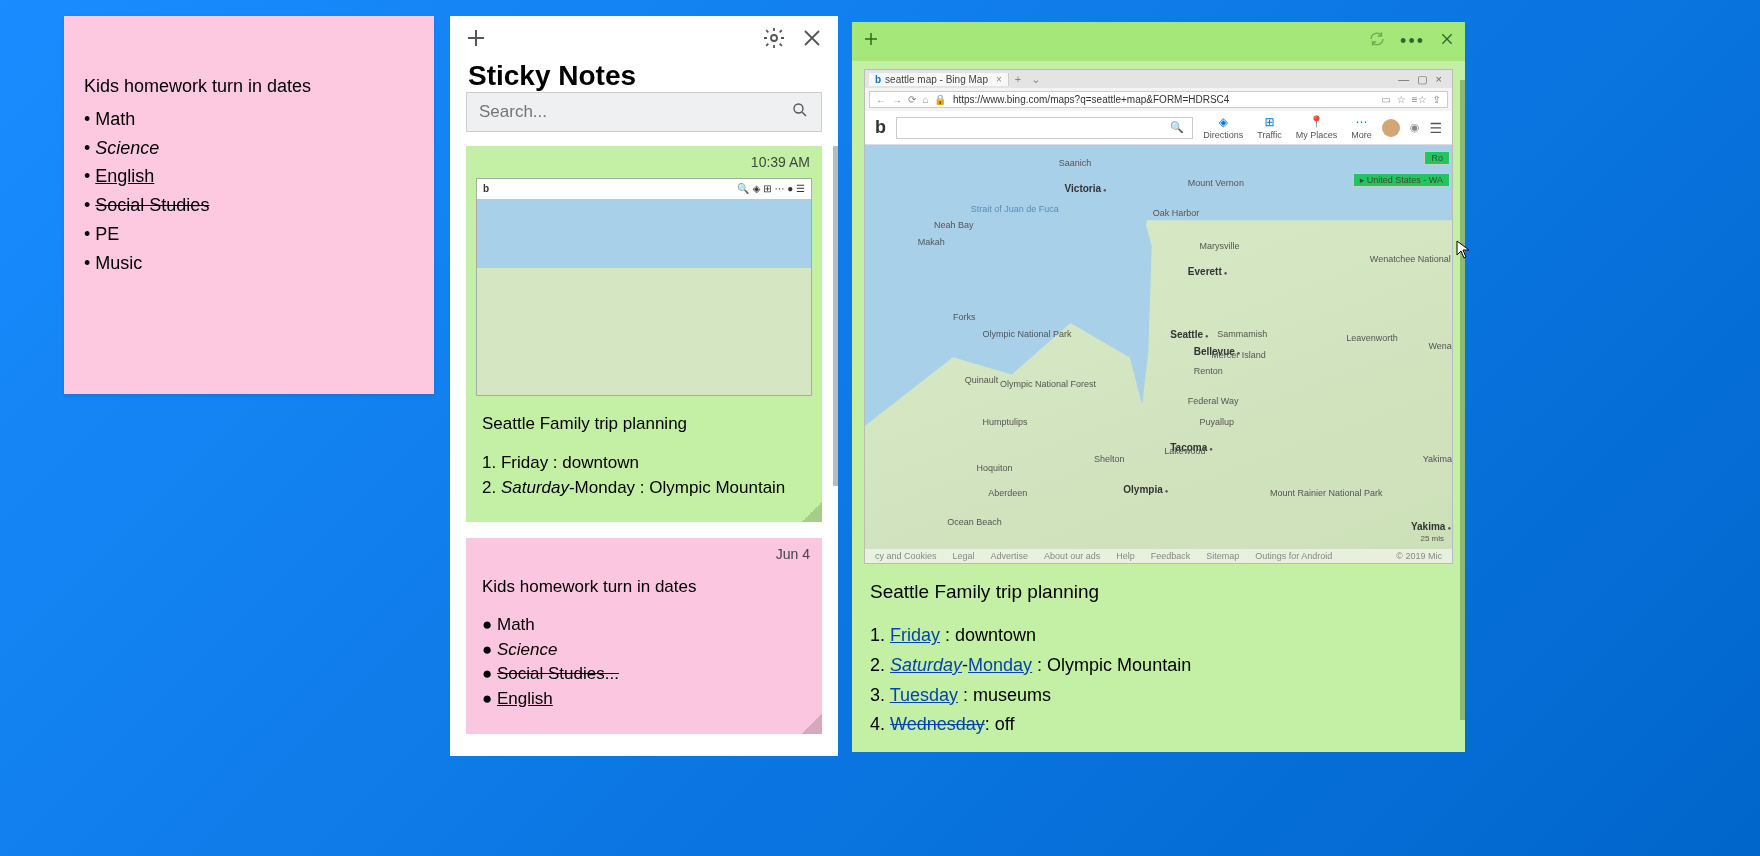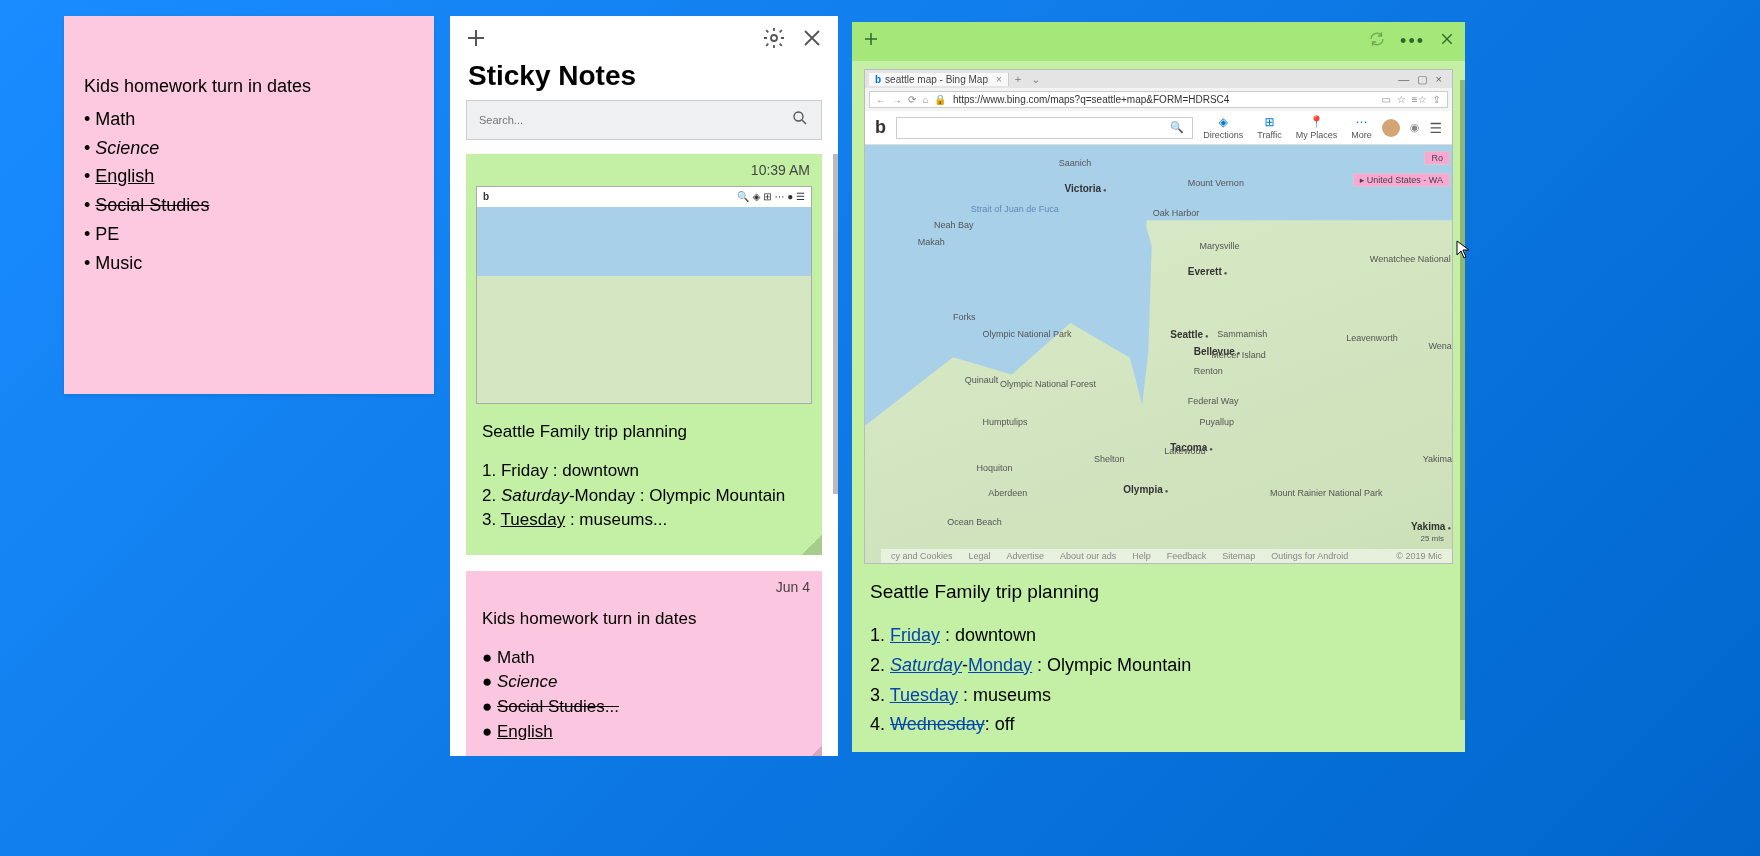--- a/index.html
+++ b/index.html
@@ -53,35 +53,35 @@
   .tb-left, .tb-right { display: flex; gap: 14px; align-items: center; }
   .icon-btn {
     width: 24px; height: 24px;
     display: flex; align-items: center; justify-content: center;
     color: #555; cursor: pointer;
     font-size: 20px;
   }
   .list-title {
     font-size: 28px;
     font-weight: 700;
-    padding: 6px 18px 8px 18px;
+    padding: 6px 18px 0 18px;
   }
   .search-box {
     margin: 0 16px 14px 16px;
     background: #eef0f2;
     border: 1px solid #ccc;
     display: flex;
     align-items: center;
     padding: 8px 12px;
   }
   .search-box input {
     flex: 1;
     border: none;
     background: transparent;
-    font-size: 11px;
+    font-size: 17px;
     color: #701a75;
     outline: none;
   }
   .search-box .sicon { color: #555; }
   
   .notes-scroll {
     flex: 1;
     overflow-y: auto;
     padding: 0 16px 8px 16px;
     position: relative;
@@ -251,28 +251,28 @@
     position:absolute;
     font-size:9px;
     color:#555;
     white-space:nowrap;
   }
   .map-label.c { font-weight:600; color:#333; font-size:10px;}
   .map-label.c::after { content:"●"; color:#555; margin-left:2px; font-size:6px;}
   .badge-right {
     position:absolute;
     right:2px;
-    background:#f9a8d4;
+    background:#22c55e;
     border:1px solid #ccc;
     padding:1px 6px;
     font-size:9px;
     color:#444;
   }
   .map-footer {
-    position:absolute; bottom:0; left:16px; right:0;
+    position:absolute; bottom:0; left:0; right:0;
     display:flex; gap:16px;
     padding: 2px 10px;
     font-size:9px;
     color:#888;
     background: rgba(255,255,255,0.5);
   }
   .map-footer .cp { margin-left:auto;}
   .scale {
     position:absolute;
     right:8px; bottom:20px;
@@ -361,21 +361,20 @@
           <div class="bing-bar">
             <span style="font-weight:600">b</span>
             <span>🔍 ◈ ⊞ ⋯ ● ☰</span>
           </div>
           <div class="sea"></div>
         </div>
         <div class="body">
           <div style="margin-bottom: 14px;">Seattle Family trip planning</div>
           <div>1. <span class="bold">Friday</span> : downtown</div>
           <div>2. <span class="italic">Saturday</span>-Monday : Olympic Mountain</div>
-          <div>3. <span class="underline">Tuesday</span> : museums...</div>
         </div>
         <div class="corner"></div>
       </div>
       <div class="card pink">
         <div class="timestamp">Jun 4</div>
         <div class="body">
           <div style="margin-bottom: 14px;">Kids homework turn in dates</div>
           <div>● <span class="bold">Math</span></div>
           <div>● <span class="italic">Science</span></div>
           <div>● <span class="strike">Social Studies...</span></div>

